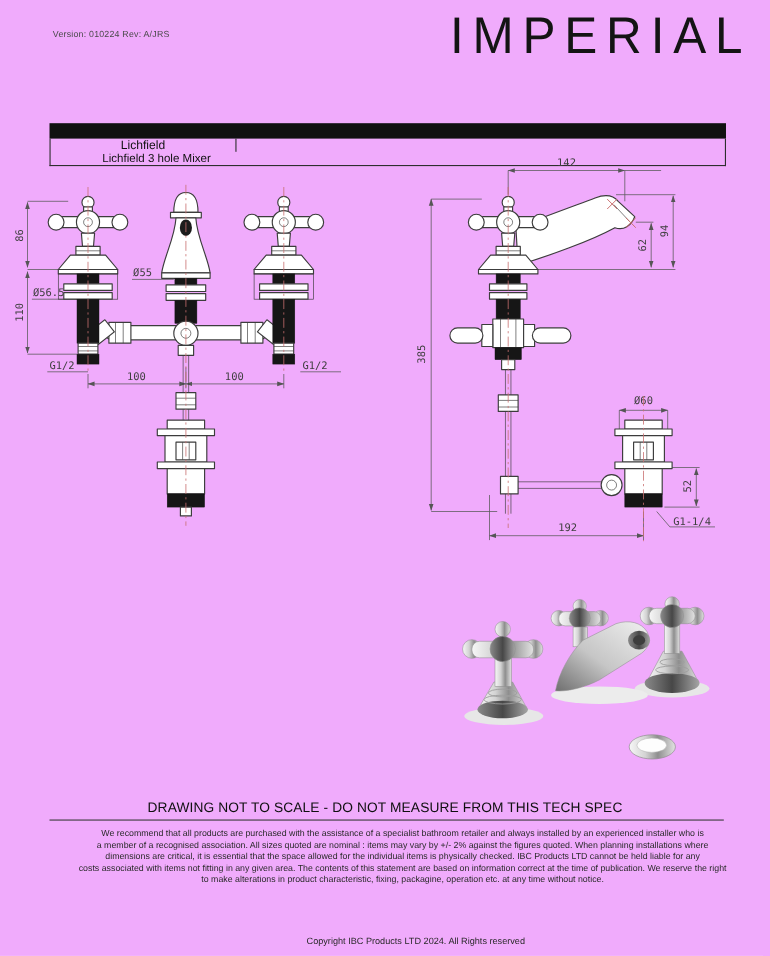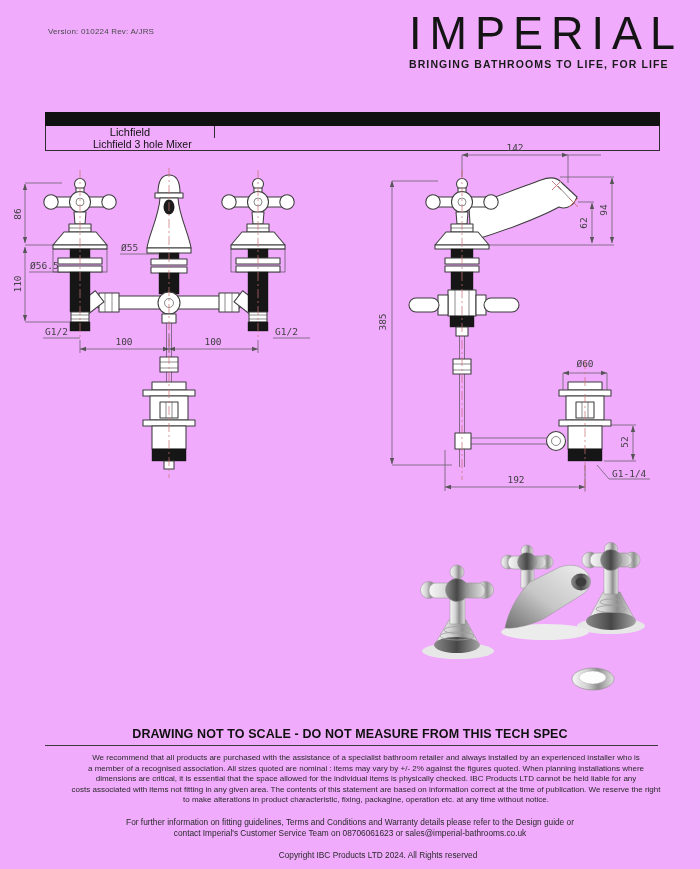--- a/index.html
+++ b/index.html
@@ -11,21 +11,21 @@
              transform:scaleY(1.04);transform-origin:top;white-space:nowrap;}
   .logo-tag{margin-top:2px;font-size:10.5px;letter-spacing:1.1px;font-weight:700;color:#1a1a1a;white-space:nowrap;}
   .black-bar{position:absolute;left:45px;top:112px;width:615px;height:14px;background:#111;}
   .ptable{position:absolute;left:45px;top:126px;width:615px;height:25px;display:flex;
           border:1px solid #2e2e2e;border-top:none;box-sizing:border-box;flex-direction:column;}
   .ptable .cell1{width:168px;border-right:1px solid #2e2e2e;display:flex;align-items:center;
                  justify-content:center;font-size:11px;color:#111;}
   .ptable .cell2{flex:1;display:flex;align-items:center;padding-left:47px;font-size:10.5px;color:#111;}
   .drawing-svg{position:absolute;left:0;top:140px;}
   .warn{position:absolute;left:0;top:727px;width:700px;text-align:center;font-size:12.5px;
-        font-weight:700;color:#101010;letter-spacing:.1px;}
+        font-weight:400;color:#101010;letter-spacing:.1px;}
   .warn-rule{position:absolute;left:45px;top:745px;width:613px;border-top:1.6px solid #3a3a3a;}
   .disclaimer{position:absolute;left:46px;top:753px;width:640px;text-align:center;font-size:8px;
               line-height:10.6px;color:#2a2a2a;white-space:pre-line;}
   .contact{position:absolute;left:60px;top:817px;width:580px;text-align:center;font-size:8.3px;
            line-height:11px;color:#2a2a2a;white-space:pre-line;}
   .copyright{position:absolute;left:0;top:850px;width:700px;text-align:center;font-size:8.3px;color:#2a2a2a;padding-left:28px;}
   
   .ol{fill:#fff;stroke:#3c3c3c;stroke-width:1.05;stroke-linejoin:round;}
   .blk{fill:#161616;stroke:#161616;stroke-width:.4;}
   .thin{fill:none;stroke:#3c3c3c;stroke-width:.6;}
@@ -38,21 +38,20 @@
 </style>
 </head>
 <body>
 
 <div class="page">
 
   <div class="version">Version: 010224 Rev: A/JRS</div>
 
   <div class="logo-wrap">
     <div class="logo-text">IMPERIAL</div>
-    <div class="logo-tag">BRINGING BATHROOMS TO LIFE, FOR LIFE</div>
   </div>
 
   <div class="black-bar"></div>
 
   <div class="ptable">
     <div class="cell1">Lichfield</div>
     <div class="cell2">Lichfield 3 hole Mixer</div>
   </div>
 
   <svg class="drawing-svg" width="700" height="570" viewBox="0 140 700 570">
@@ -355,17 +354,15 @@
     </g>
   </svg>
 
   <div class="warn">DRAWING NOT TO SCALE - DO NOT MEASURE FROM THIS TECH SPEC</div>
   <div class="warn-rule"></div>
   <div class="disclaimer">We recommend that all products are purchased with the assistance of a specialist bathroom retailer and always installed by an experienced installer who is
 a member of a recognised association. All sizes quoted are nominal : items may vary by +/- 2% against the figures quoted. When planning installations where
 dimensions are critical, it is essential that the space allowed for the individual items is physically checked. IBC Products LTD cannot be held liable for any
 costs associated with items not fitting in any given area. The contents of this statement are based on information correct at the time of publication. We reserve the right
 to make alterations in product characteristic, fixing, packagine, operation etc. at any time without notice.</div>
-  <div class="contact">For further information on fitting guidelines, Terms and Conditions and Warranty details please refer to the Design guide or
-contact Imperial's Customer Service Team on 08706061623 or sales@imperial-bathrooms.co.uk</div>
   <div class="copyright">Copyright IBC Products LTD 2024. All Rights reserved</div>
 
 </div>
 
 </body></html>

